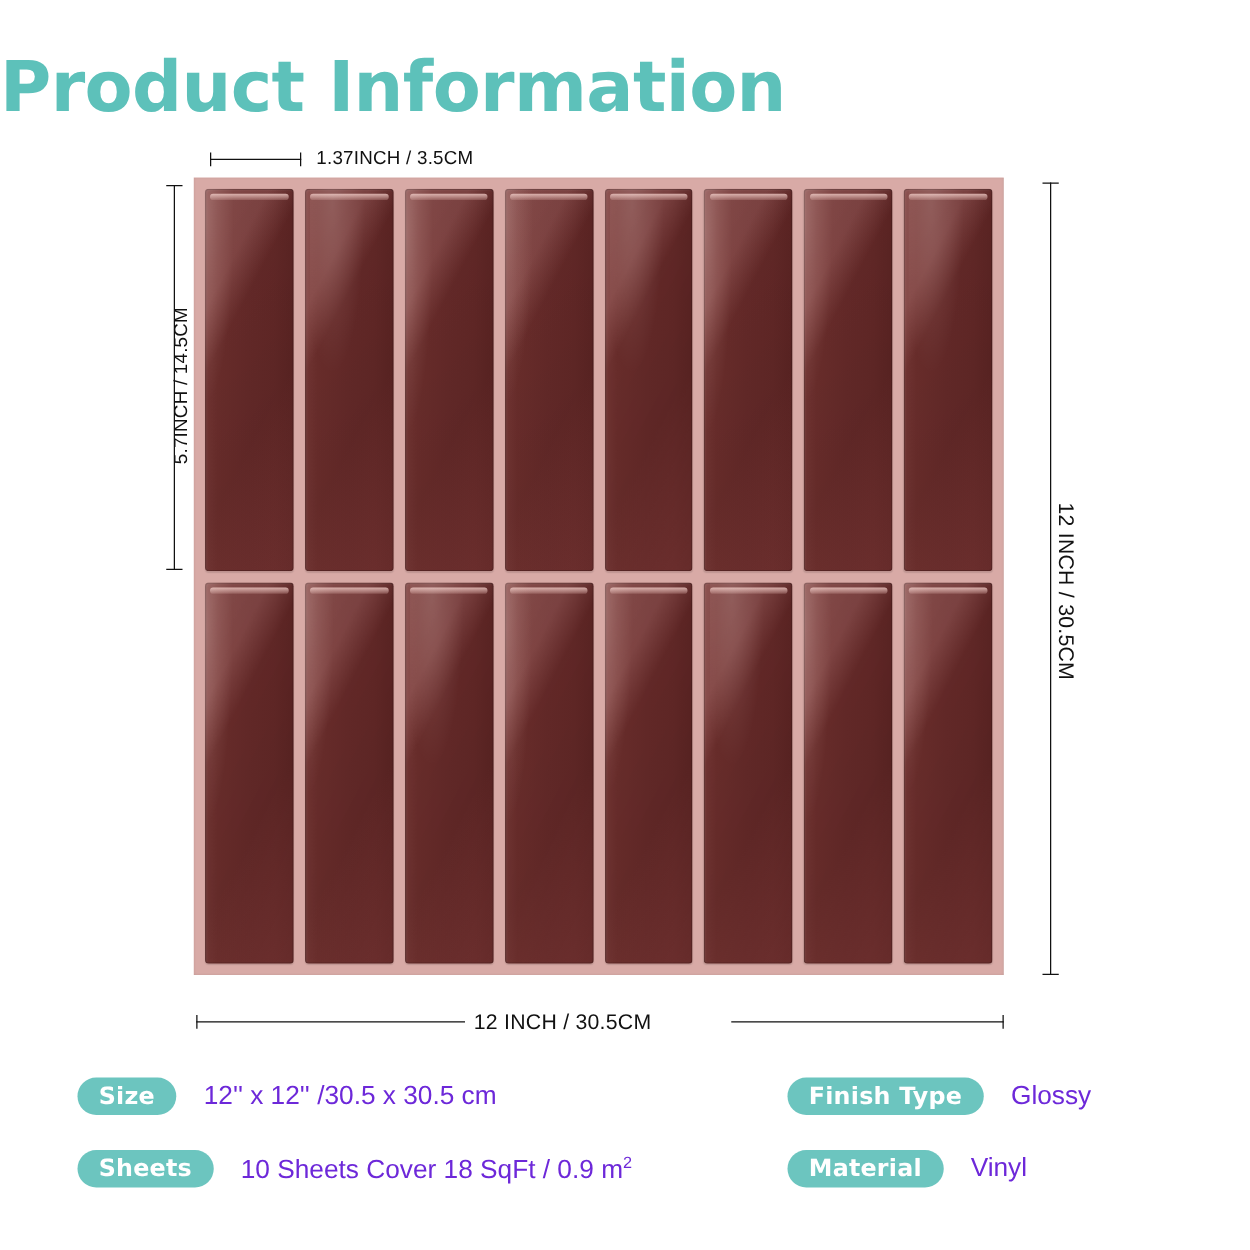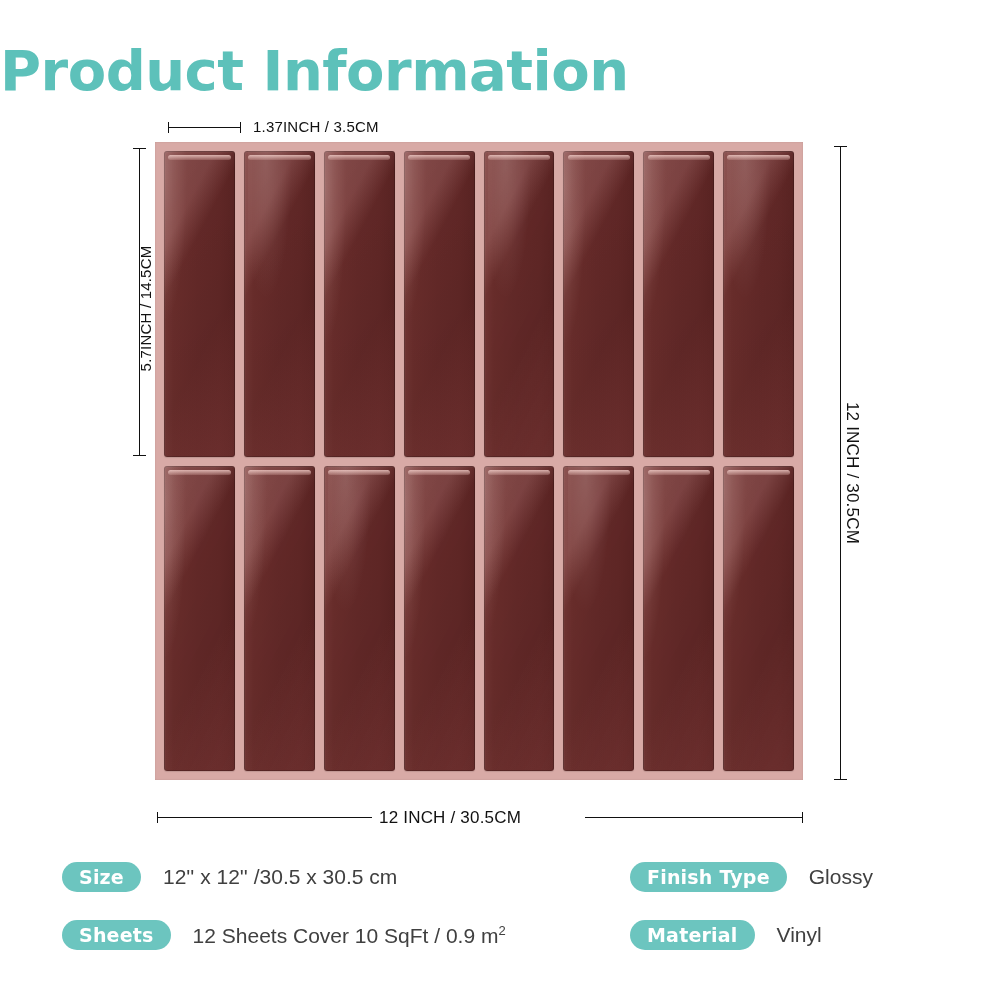--- a/index.html
+++ b/index.html
@@ -212,21 +212,21 @@
     color: #ffffff;
     font-size: 19px;
     font-weight: bold;
     font-family: "DejaVu Sans", sans-serif;
     letter-spacing: 0.2px;
     white-space: nowrap;
   }
   .spec-value {
     margin-left: 22px;
     font-size: 21px;
-    color: #404040;
+    color: #6d28d9;
     white-space: nowrap;
     font-family: "Liberation Sans", sans-serif;
   }
   .spec-value sup {
     font-size: 13px;
     vertical-align: super;
   }
 </style>
 </head>
 <body>
@@ -275,21 +275,21 @@
 
 <div id="specs">
 
   <div class="spec-row spec-col-left spec-r1">
     <span class="pill">Size</span>
     <span class="spec-value">12'' x 12'' /30.5 x 30.5 cm</span>
   </div>
 
   <div class="spec-row spec-col-left spec-r2">
     <span class="pill">Sheets</span>
-    <span class="spec-value"><span>12 Sheets Cover 10 SqFt / 0.9 m</span><sup>2</sup></span>
+    <span class="spec-value"><span>10 Sheets Cover 18 SqFt / 0.9 m</span><sup>2</sup></span>
   </div>
 
   <div class="spec-row spec-col-right spec-r2">
     <span class="pill">Material</span>
     <span class="spec-value">Vinyl</span>
   </div>
 
   <div class="spec-row spec-col-right spec-r1">
     <span class="pill">Finish Type</span>
     <span class="spec-value">Glossy</span>

